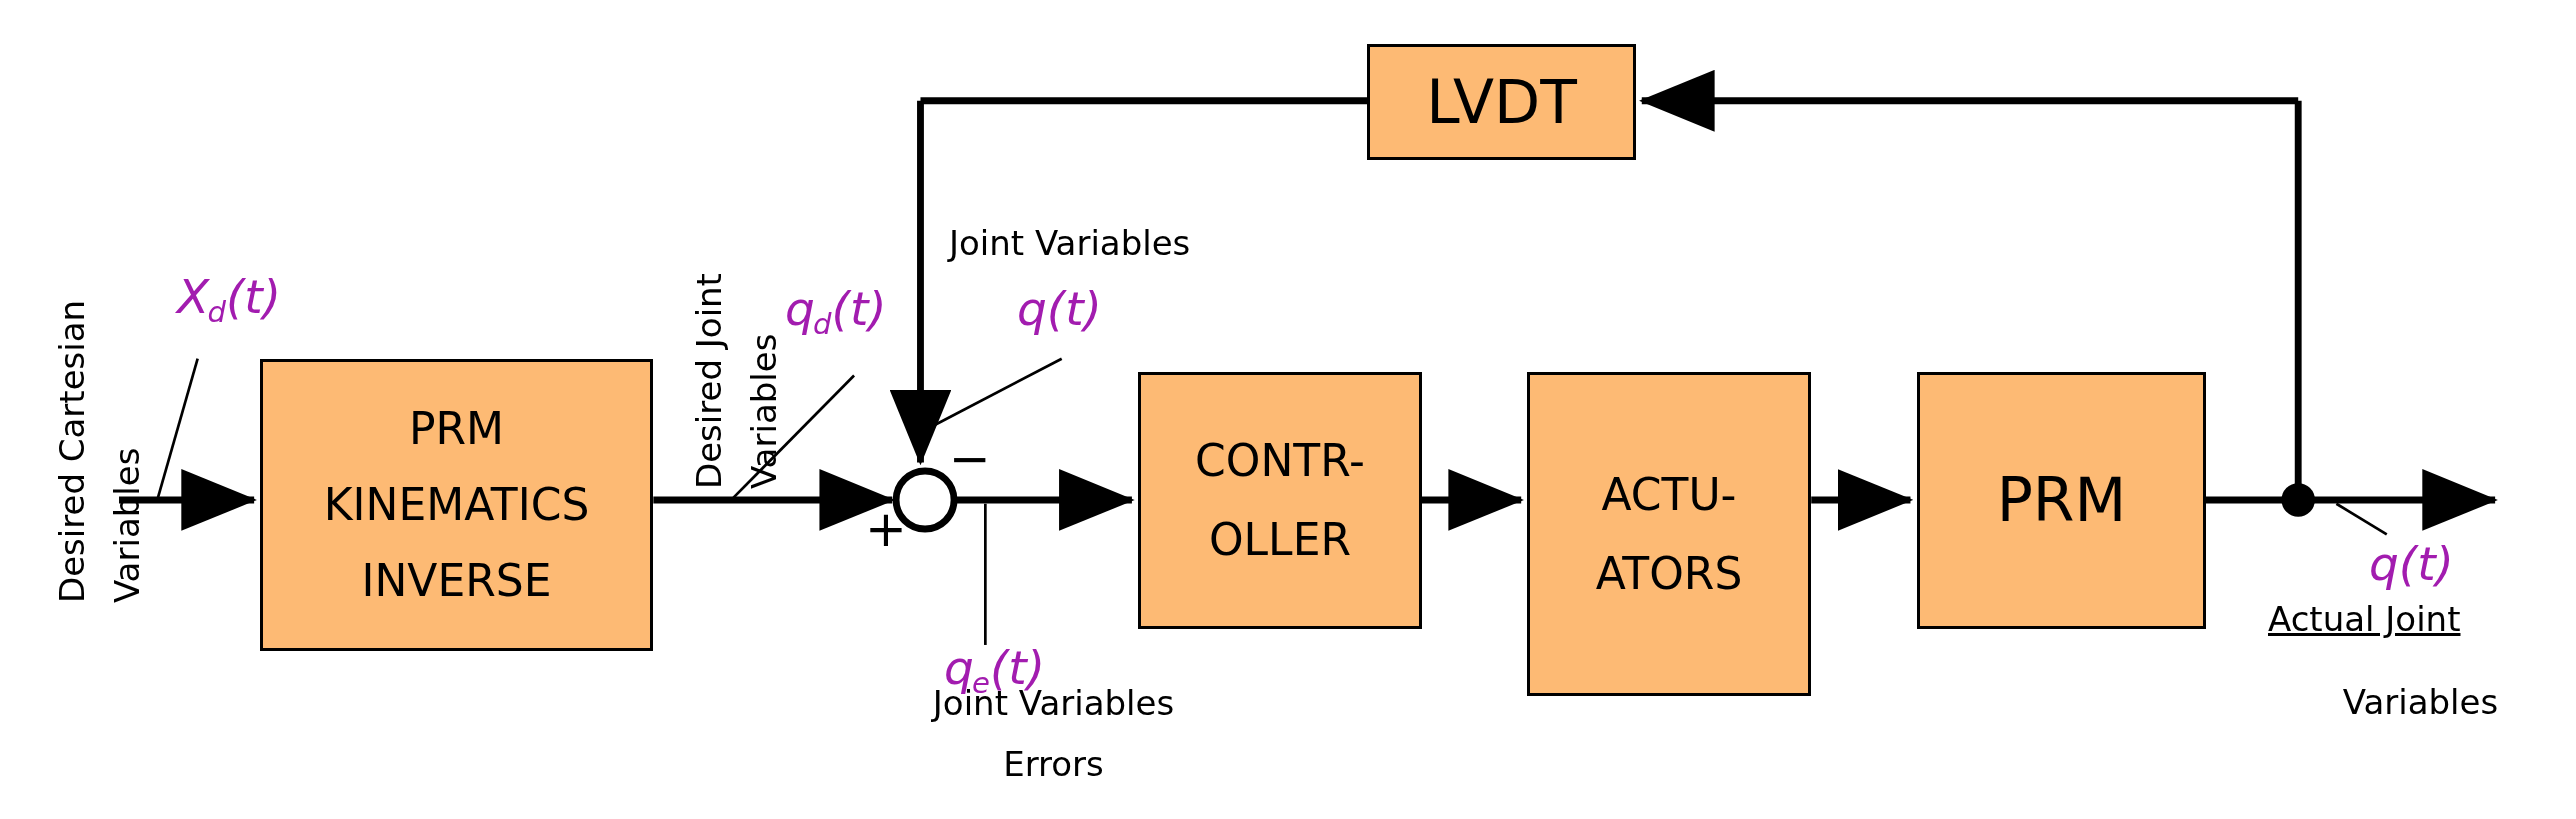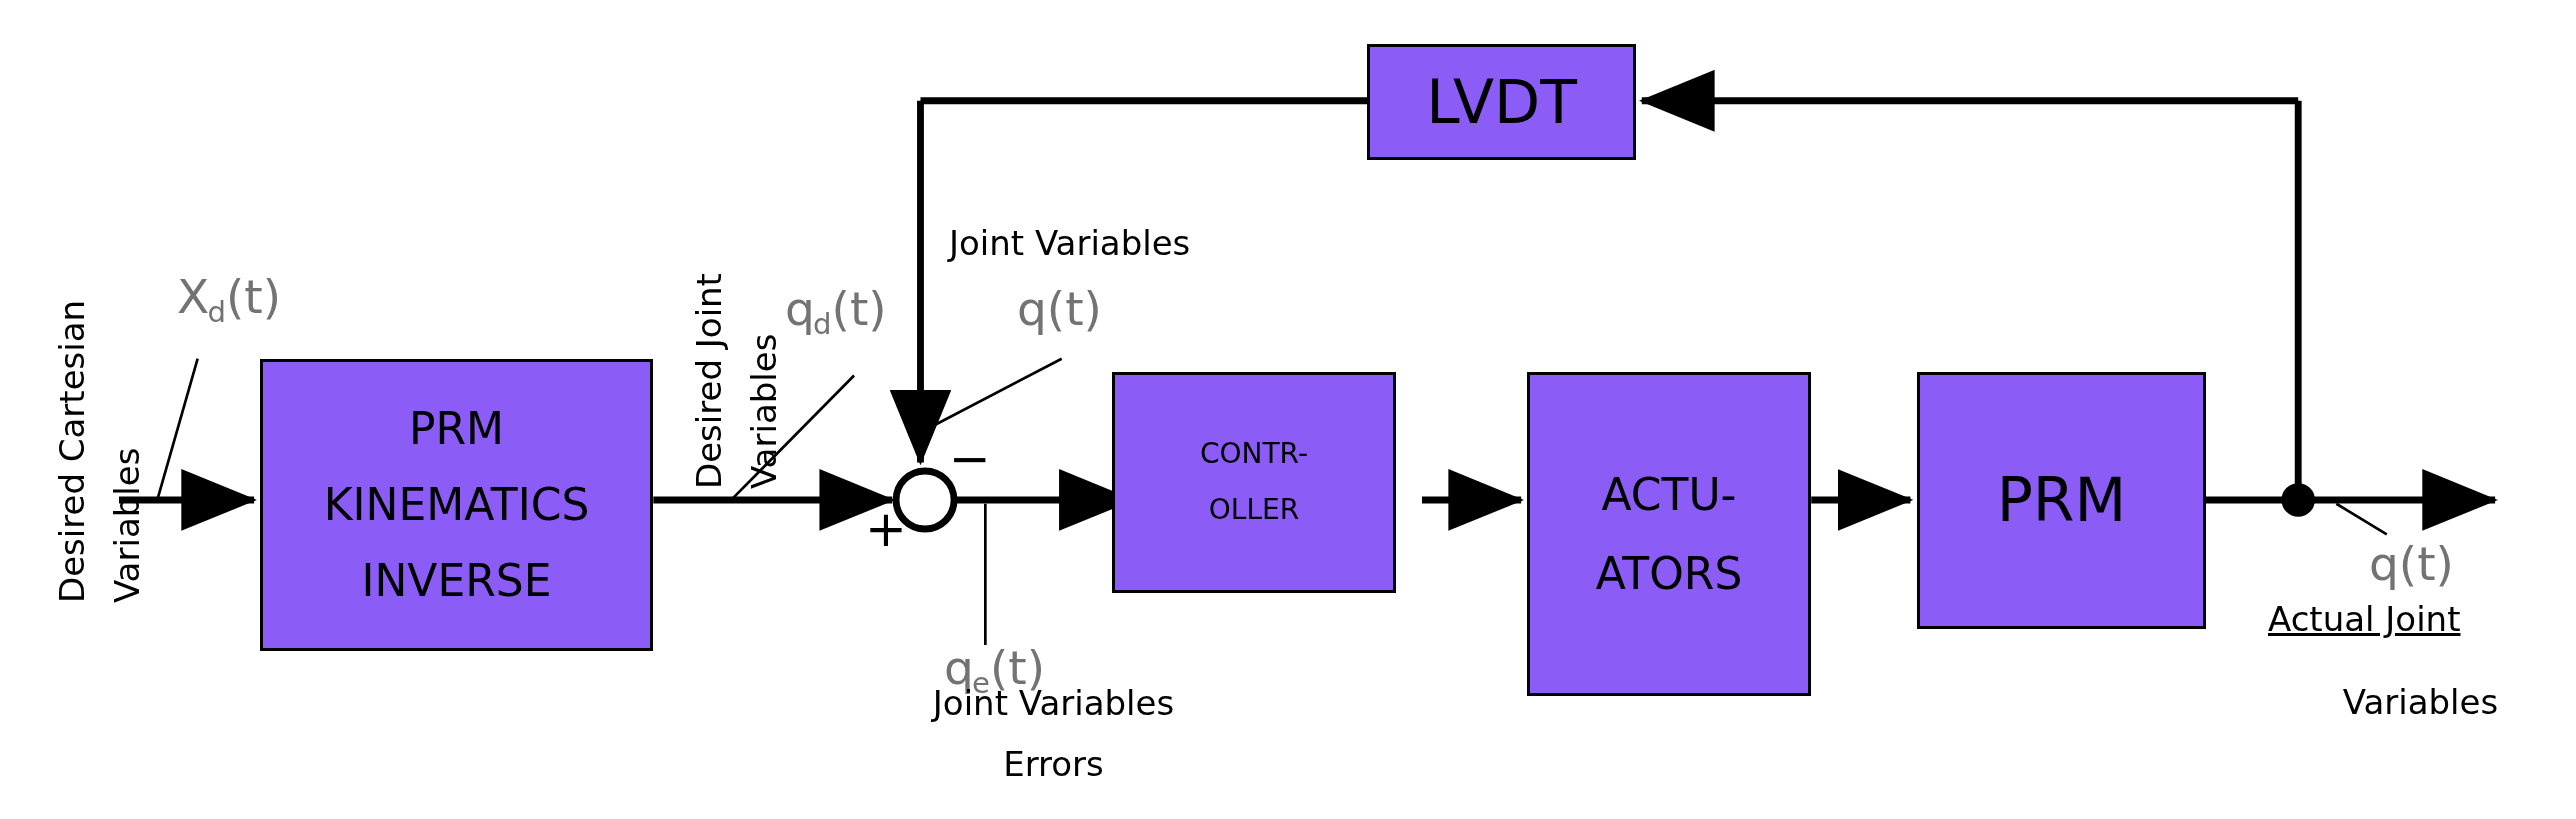--- a/index.html
+++ b/index.html
@@ -20,34 +20,34 @@
     position:absolute;
     left:0; top:0;
     width:2576px;
     height:819px;
     pointer-events:none;
   }
   .blk{
     position:absolute;
     box-sizing:border-box;
     border:3.8px solid #000;
-    background:#8b5cf6;
+    background:#fdba74;
     display:flex;
     flex-direction:column;
     align-items:center;
     justify-content:center;
     text-align:center;
     line-height:1.45;
     color:#000;
   }
   .blk .ln{display:block;white-space:nowrap;}
 
   #blk-ik{left:260px;  top:359px;  width:393px; height:292px; font-size:44px;}
   #blk-ik .ln{margin:6.1px 0;}
-  #blk-ctrl{left:1112px;top:372px; width:284px; height:221px; font-size:28px;}
+  #blk-ctrl{left:1138px;top:372px; width:284px; height:257px; font-size:44px;}
   #blk-ctrl .ln{margin:7.6px 0;}
   #blk-act{left:1527px; top:372px; width:284px; height:324px; font-size:44px;}
   #blk-act .ln{margin:7.6px 0;}
   #blk-prm{left:1917px; top:372px; width:289px; height:257px; font-size:60px;}
   #blk-lvdt{left:1367px; top:44px;  width:269px; height:116px; font-size:60px;}
 
   
   .rot{
     position:absolute;
     transform-origin:0 0;
@@ -55,21 +55,22 @@
     white-space:nowrap;
     font-size:34px;
     color:#000;
   }
 
   
   .mathlbl{
     position:absolute;
     font-size:47px;
     white-space:nowrap;
-    color:#737373;
+    color:#a21caf;
+    font-style:italic;
   }
   .mathlbl sub{
     font-size:0.62em;
     vertical-align:-0.32em;
     margin-left:-0.06em;
   }
   .sign{
     position:absolute;
     font-size:50px;
     line-height:1;

